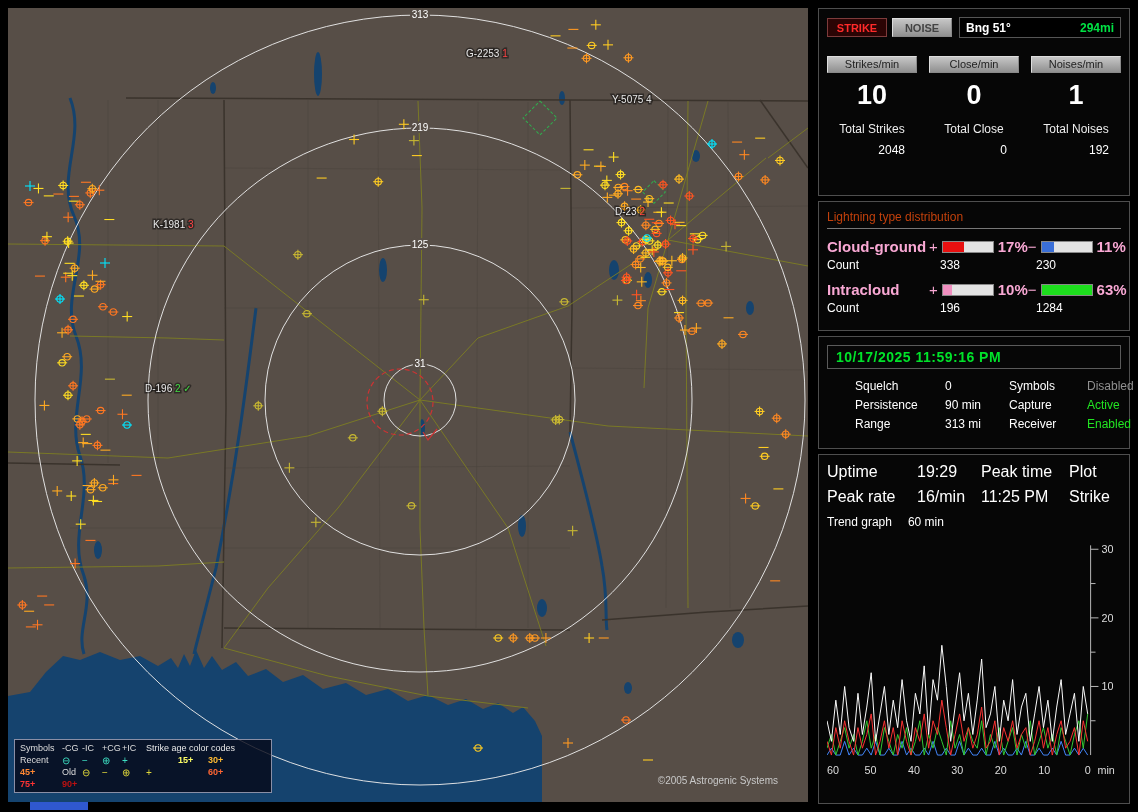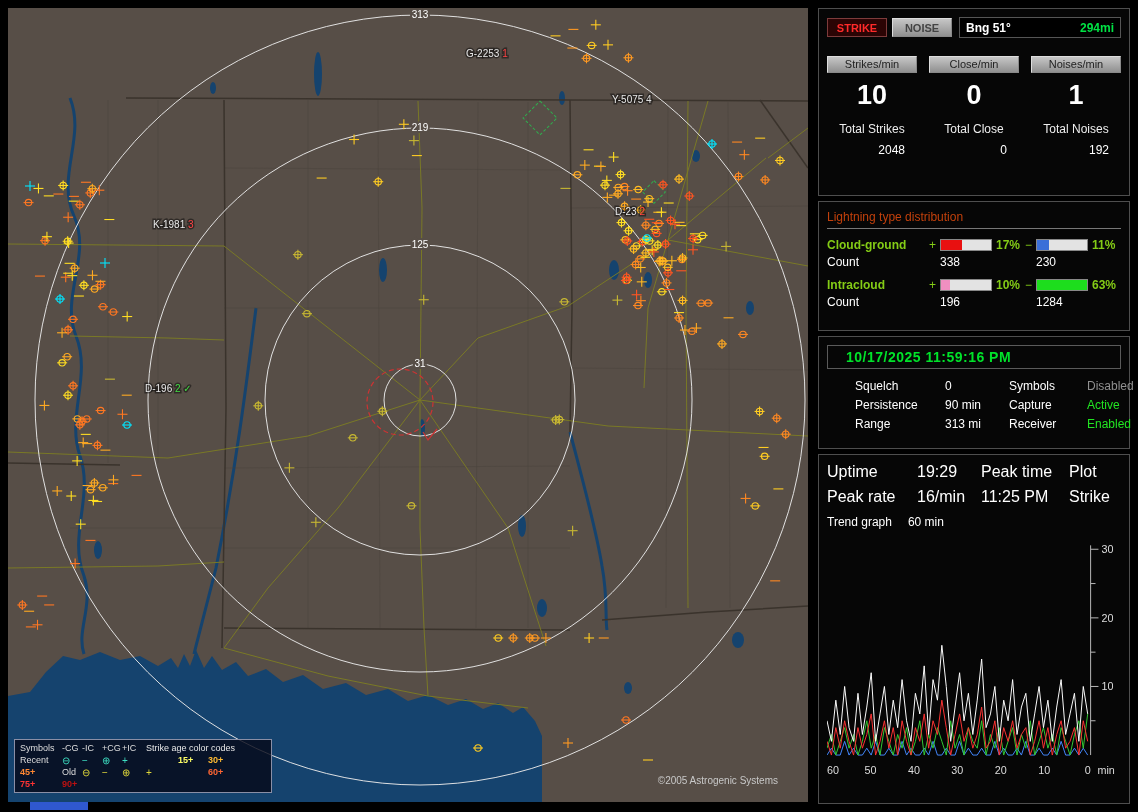--- a/index.html
+++ b/index.html
@@ -40,30 +40,30 @@
   .bearing-range{color:#00e244;}
 
   .stats-grid{display:grid;grid-template-columns:1fr 1fr 1fr;column-gap:12px;text-align:center;}
   .stat-btn{width:100%;height:17px;font-size:11px;font-family:"Liberation Sans",sans-serif;
       background:linear-gradient(#c6c6c6,#909090);border:1px outset #ddd;color:#222;cursor:pointer;}
   .stat-rate{font-size:27px;font-weight:bold;color:#fff;margin:7px 0 11px;}
   .stat-total-label{font-size:12px;color:#eee;margin-bottom:7px;white-space:nowrap;}
   .stat-total{font-size:12px;color:#fff;text-align:right;padding-right:12px;}
 
   .dist-title{font-size:12px;color:#c2410c;padding-bottom:4px;border-bottom:1px solid #777;margin-bottom:9px;}
-  .dist-row{display:grid;grid-template-columns:102px 1fr 1fr;align-items:center;font-size:12px;color:#84cc16;margin-bottom:3px;}
+  .dist-row{display:grid;grid-template-columns:102px 1fr 1fr;align-items:center;font-size:15px;color:#f9a8d4;margin-bottom:3px;}
   .dist-label{font-weight:bold;}
   .bar-group{display:flex;align-items:center;gap:4px;}
   .bar{width:50px;height:10px;background:#e3e3e3;border:1px solid #888;}
   .bar-fill{height:100%;width:0;}
   .pct{font-weight:bold;}
   .count-row{display:grid;grid-template-columns:102px 1fr 1fr;font-size:12px;color:#fff;margin-bottom:9px;}
   .count-val{padding-left:11px;}
 
-  .datetime-box{border:1px solid #5a5a5a;padding:3px 18px;margin-bottom:10px;font-size:14px;
+  .datetime-box{border:1px solid #5a5a5a;padding:3px 8px;margin-bottom:10px;font-size:14px;
       font-weight:bold;color:#00e22a;letter-spacing:.5px;}
   .settings-grid{display:grid;grid-template-columns:90px 64px 78px 1fr;row-gap:5px;font-size:12px;color:#fff;margin-left:28px;}
 
   .session-grid{display:grid;grid-template-columns:90px 64px 88px 1fr;row-gap:7px;font-size:16px;color:#fff;margin-bottom:9px;}
   .trend-row{display:flex;gap:16px;font-size:12px;color:#fff;margin-bottom:4px;}
   #trend-svg{display:block;margin-top:6px;}
   #trend-svg text{font-family:"Liberation Sans",sans-serif;}
 </style>
 </head>
 <body>

